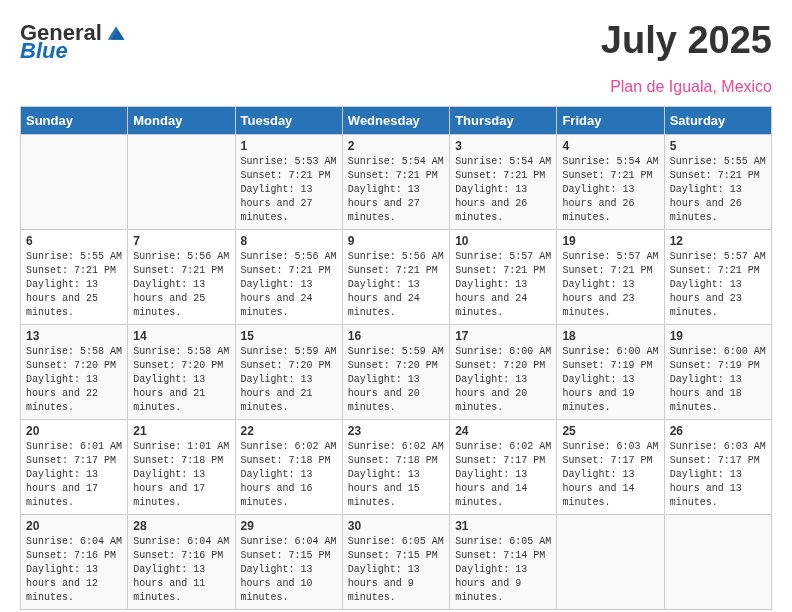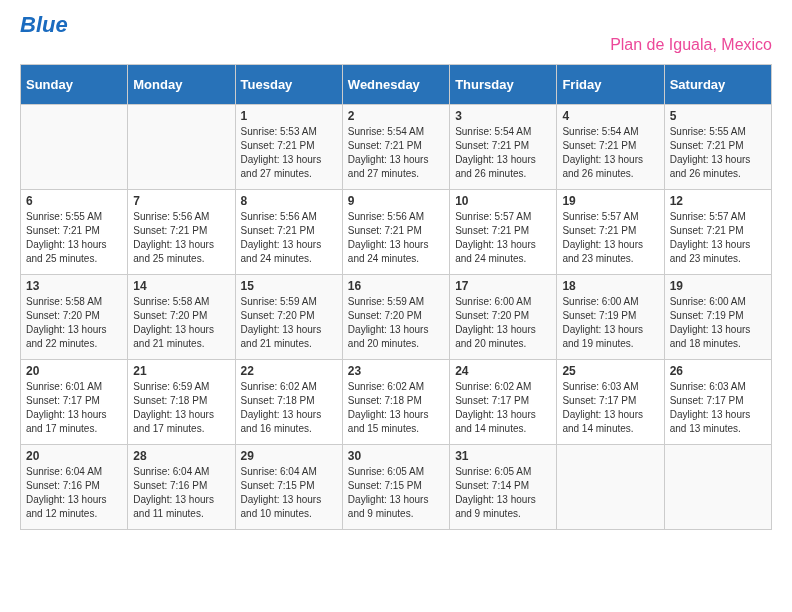--- a/index.html
+++ b/index.html
@@ -58,21 +58,21 @@
     }
     table {
       width: 100%;
       border-collapse: collapse;
       table-layout: fixed;
     }
     thead tr th {
       background-color: #2872b8;
       color: #fff;
       text-align: left;
-      padding: 12px 5px;
+      padding: 6px 5px;
       font-size: 13px;
       font-weight: bold;
       border: 1px solid #ccc;
     }
     tbody tr td {
       vertical-align: top;
       border: 1px solid #ccc;
       padding: 4px 5px;
       font-size: 10.5px;
       color: #333;
@@ -87,30 +87,39 @@
     .day-num {
       font-weight: bold;
       font-size: 12px;
       display: block;
       margin-bottom: 2px;
     }
     .cell-info {
       font-size: 10px;
       color: #333;
       line-height: 1.4;
+      font-family: Liberation Mono, monospace;
     }
   </style>
 </head>
 <body>
 
 <div class="header">
   <div class="logo">
+    <div class="logo-text">
+      <span class="logo-general">General</span>
+      <svg class="logo-icon" viewBox="0 0 24 20" xmlns="http://www.w3.org/2000/svg">
+        <polygon points="2,18 12,2 22,18" fill="#2872b8"></polygon>
+        <polygon points="10,18 18,6 26,18" fill="#1a5fa0" transform="translate(-4,0)"></polygon>
+      </svg>
+    </div>
     <span class="logo-blue" style="margin-top:-8px; margin-left:0;">Blue</span>
   </div>
   <div class="title-block">
+    <div class="month-title">July 2025</div>
     <div class="location">Plan de Iguala, Mexico</div>
   </div>
 </div>
 
 <table>
   <thead>
     <tr id="header-row">
     <th>Sunday</th>
         <th>Monday</th>
         <th>Tuesday</th>
@@ -265,21 +274,21 @@
       <tr>
         <td>
           <span class="day-num">20</span>
           <div class="cell-info">Sunrise: 6:01 AM
 Sunset: 7:17 PM
 Daylight: 13 hours
 and 17 minutes.</div>
         </td>
         <td>
           <span class="day-num">21</span>
-          <div class="cell-info">Sunrise: 6:59 AM
+          <div class="cell-info">Sunrise: 1:01 AM
 Sunset: 7:18 PM
 Daylight: 13 hours
 and 17 minutes.</div>
         </td>
         <td>
           <span class="day-num">22</span>
           <div class="cell-info">Sunrise: 6:02 AM
 Sunset: 7:18 PM
 Daylight: 13 hours
 and 16 minutes.</div>

